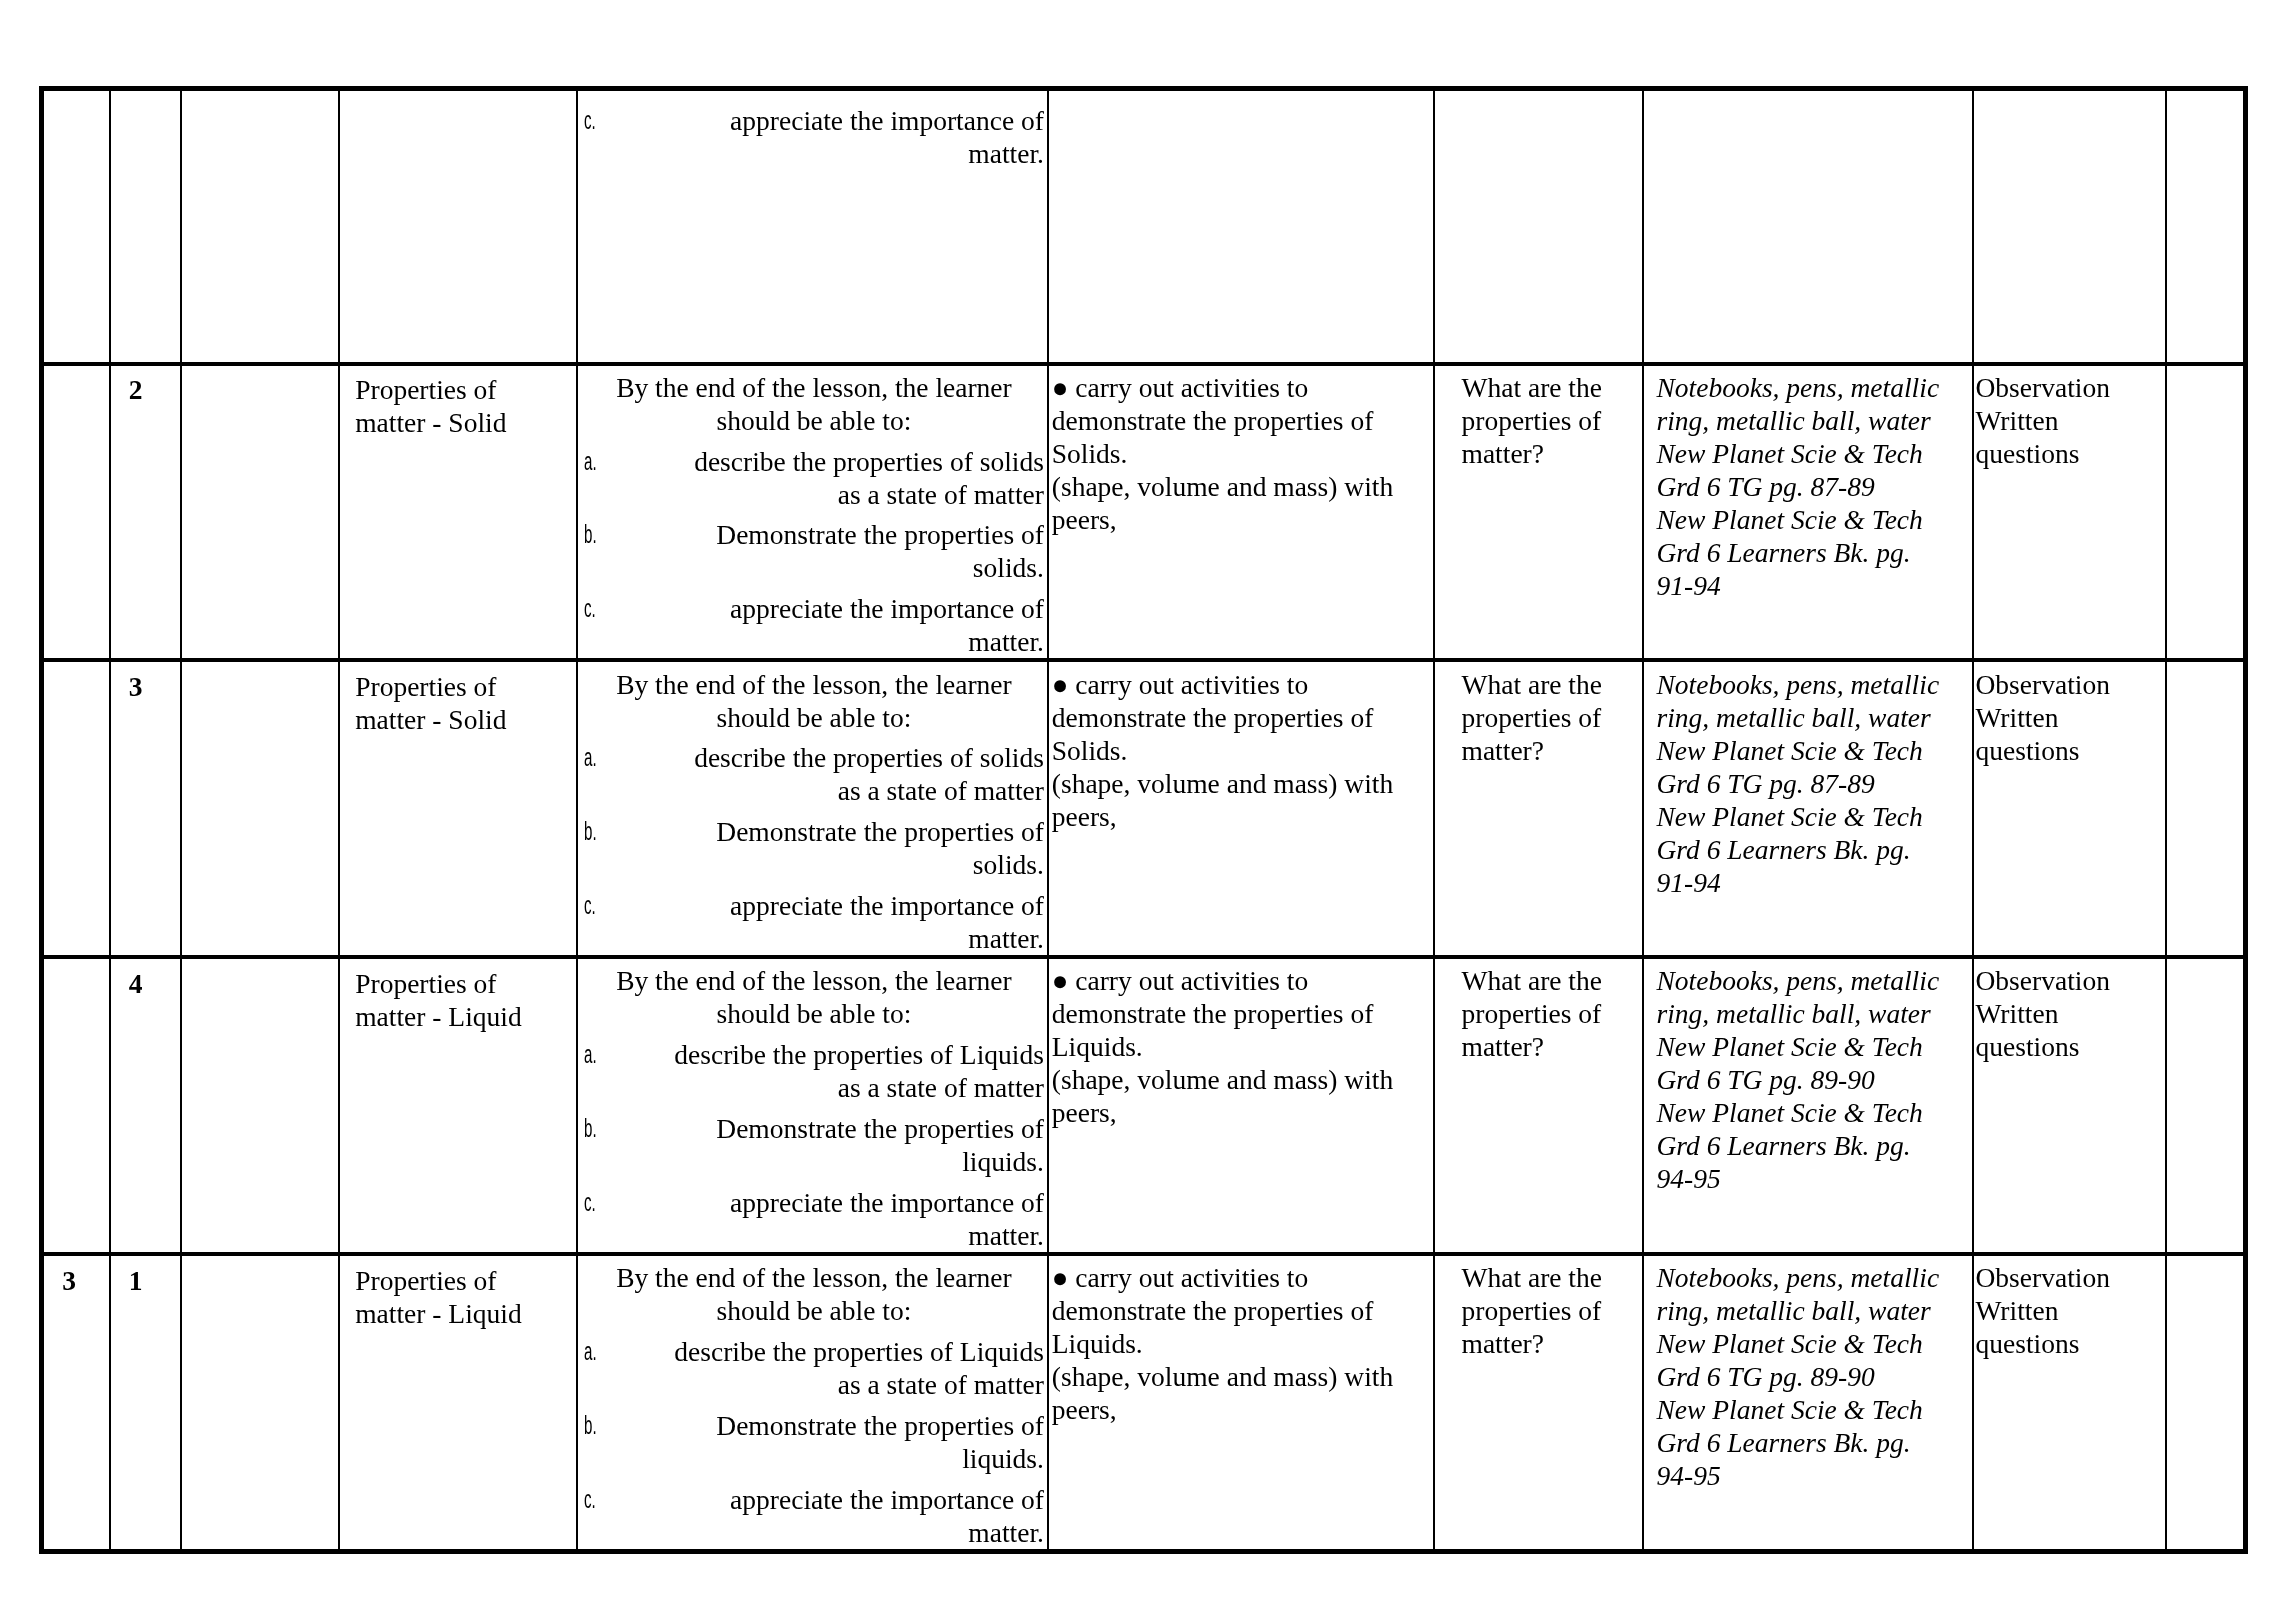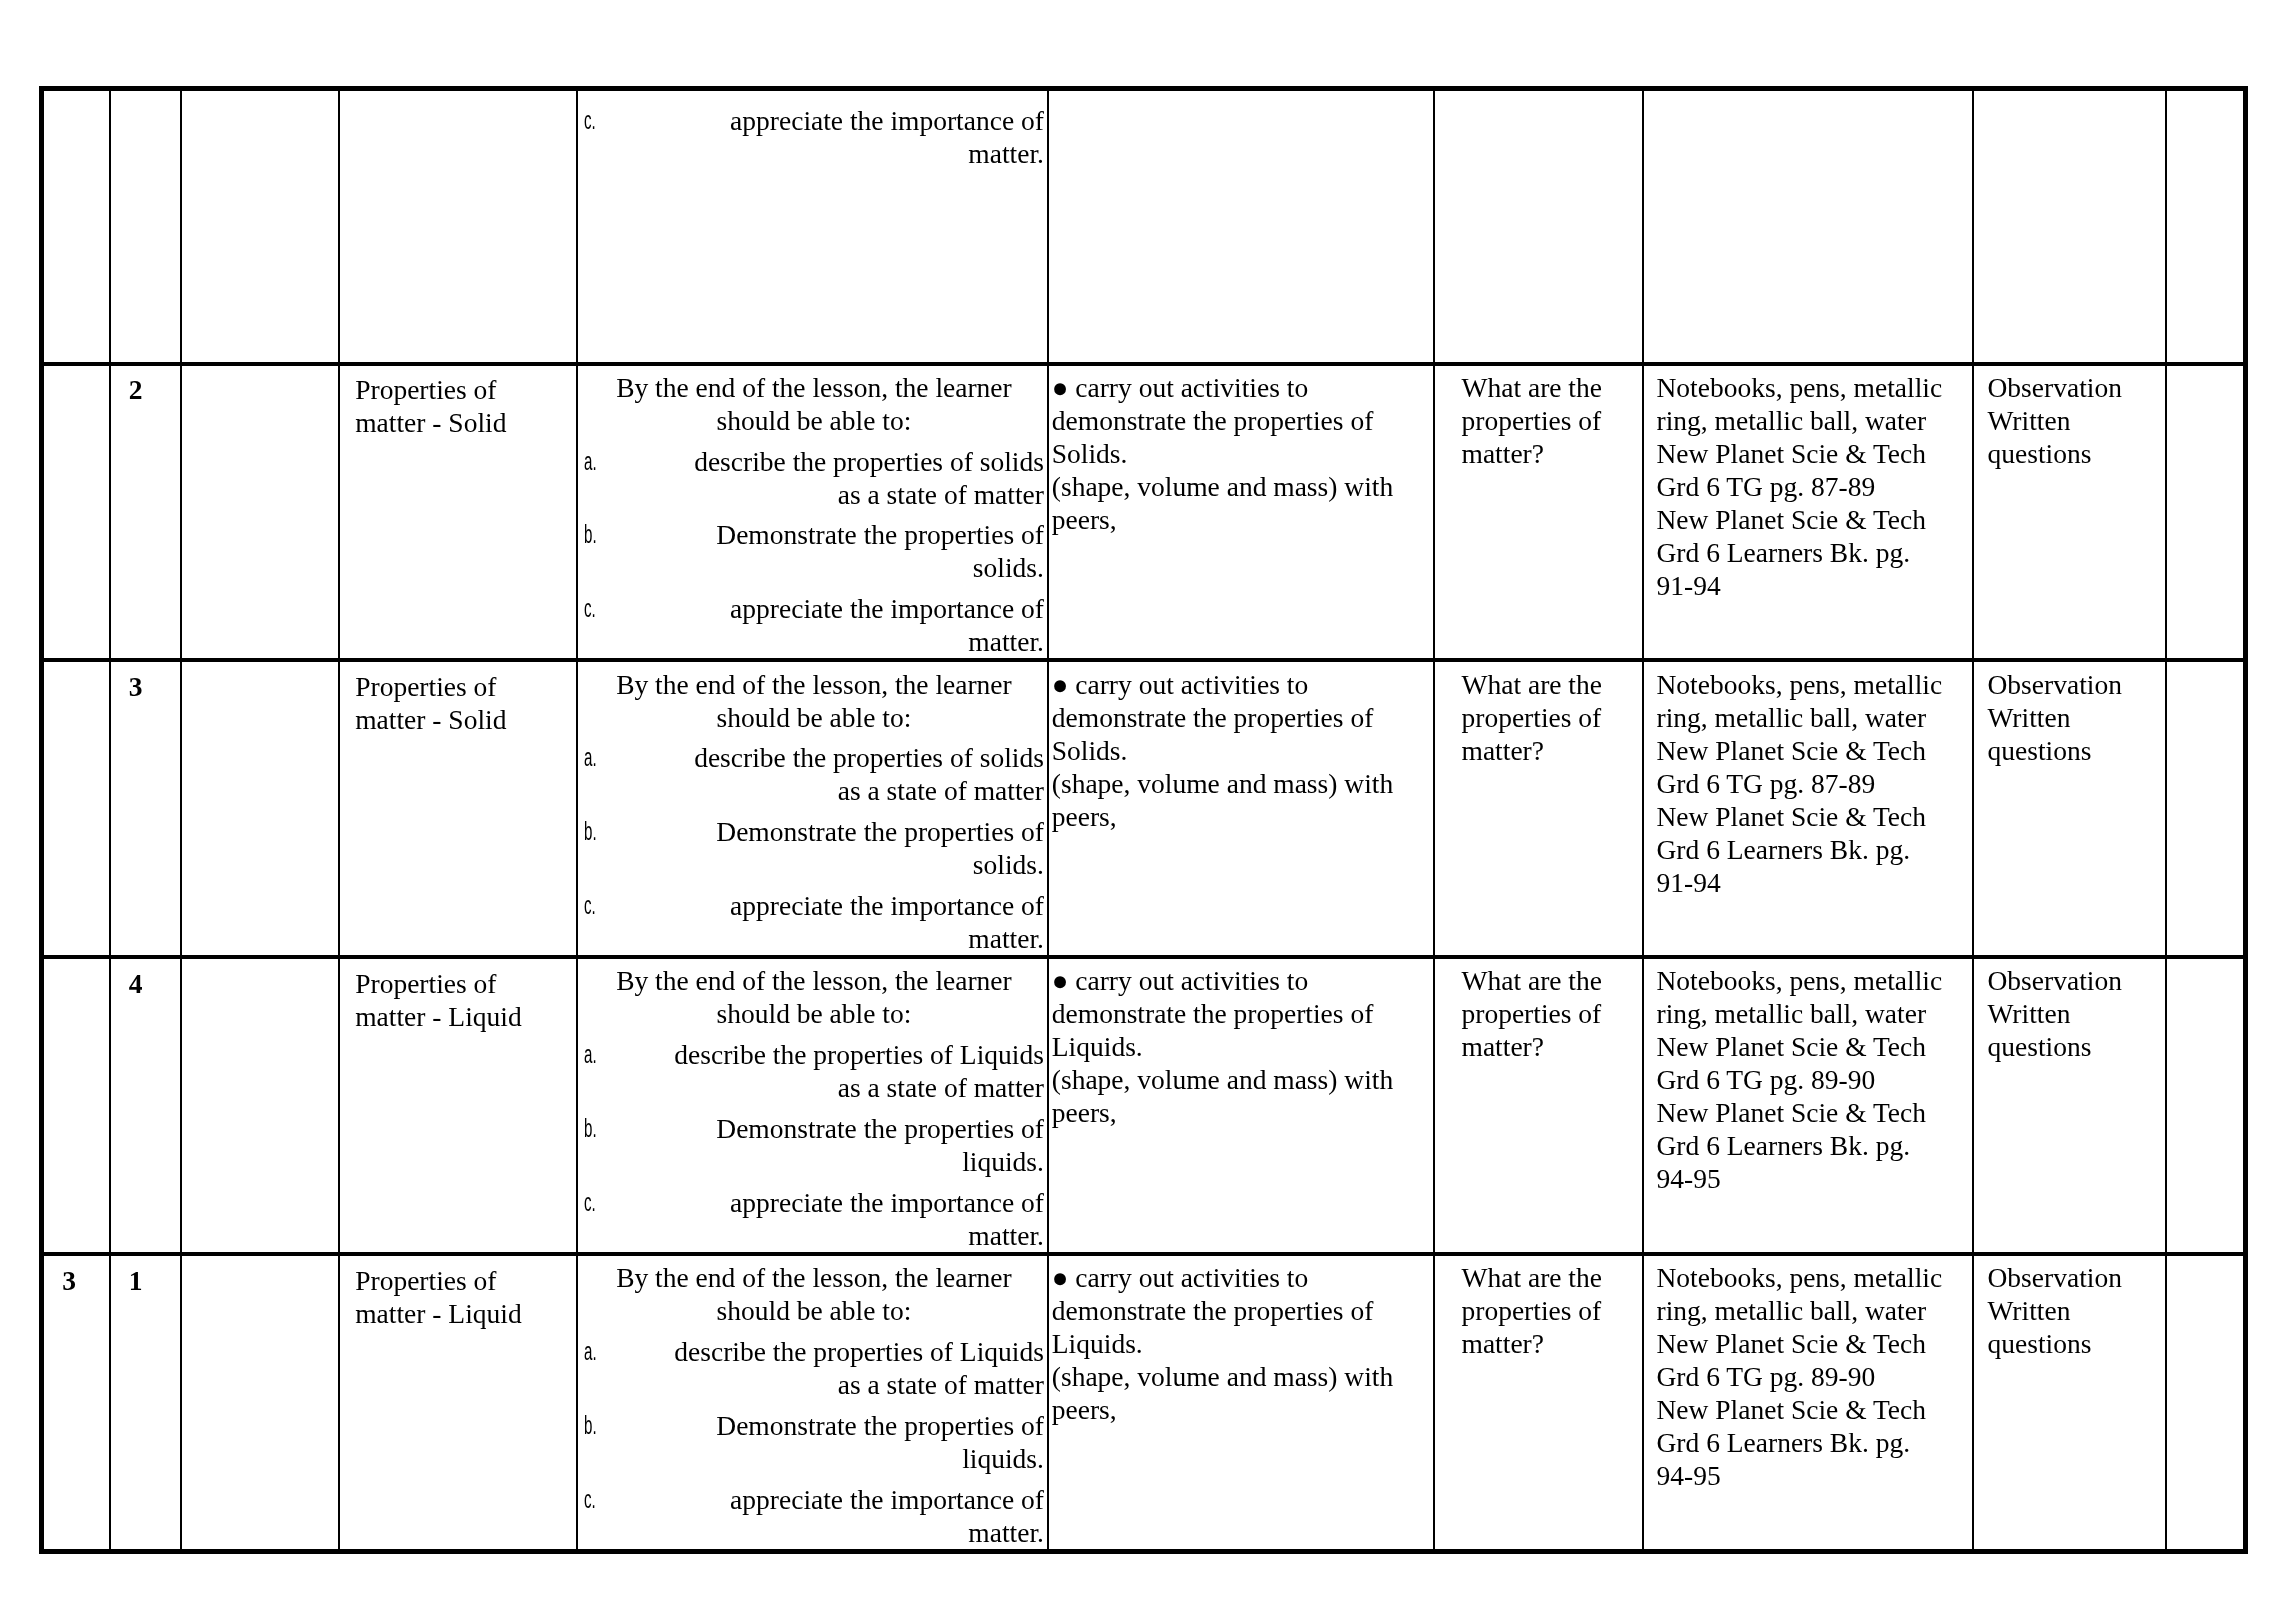--- a/index.html
+++ b/index.html
@@ -43,22 +43,22 @@
 
   td.cell-week, td.cell-lesson {
     font-weight: bold;
     padding-left: 18.3px;
     padding-top: 7.9px;
   }
   td.cell-topic { padding-left: 15.7px; padding-top: 7.9px; }
   td.cell-obj   { padding-left: 6.5px; padding-right: 2.6px; white-space: normal; }
   td.cell-act   { padding-left: 3.3px;  padding-right: 14px; }
   td.cell-inq   { padding-left: 27px; }
-  td.cell-res   { padding-left: 13px; padding-right: 15px; }
-  td.cell-ass   { padding-left: 14px; }
+  td.cell-res   { padding-left: 13px; padding-right: 15px; font-style: italic; }
+  td.cell-ass   { padding-left: 2px; }
 
   .obj-intro { white-space: pre-line; text-align: center; }
   .obj-item  { display: flex; margin-top: 7.9px; }
   .obj-marker {
     flex: 0 0 46px;
     font-family: "Liberation Sans", "DejaVu Sans", sans-serif;
     font-size: 26px;
     transform: scaleX(0.58);
     transform-origin: left top;
   }

